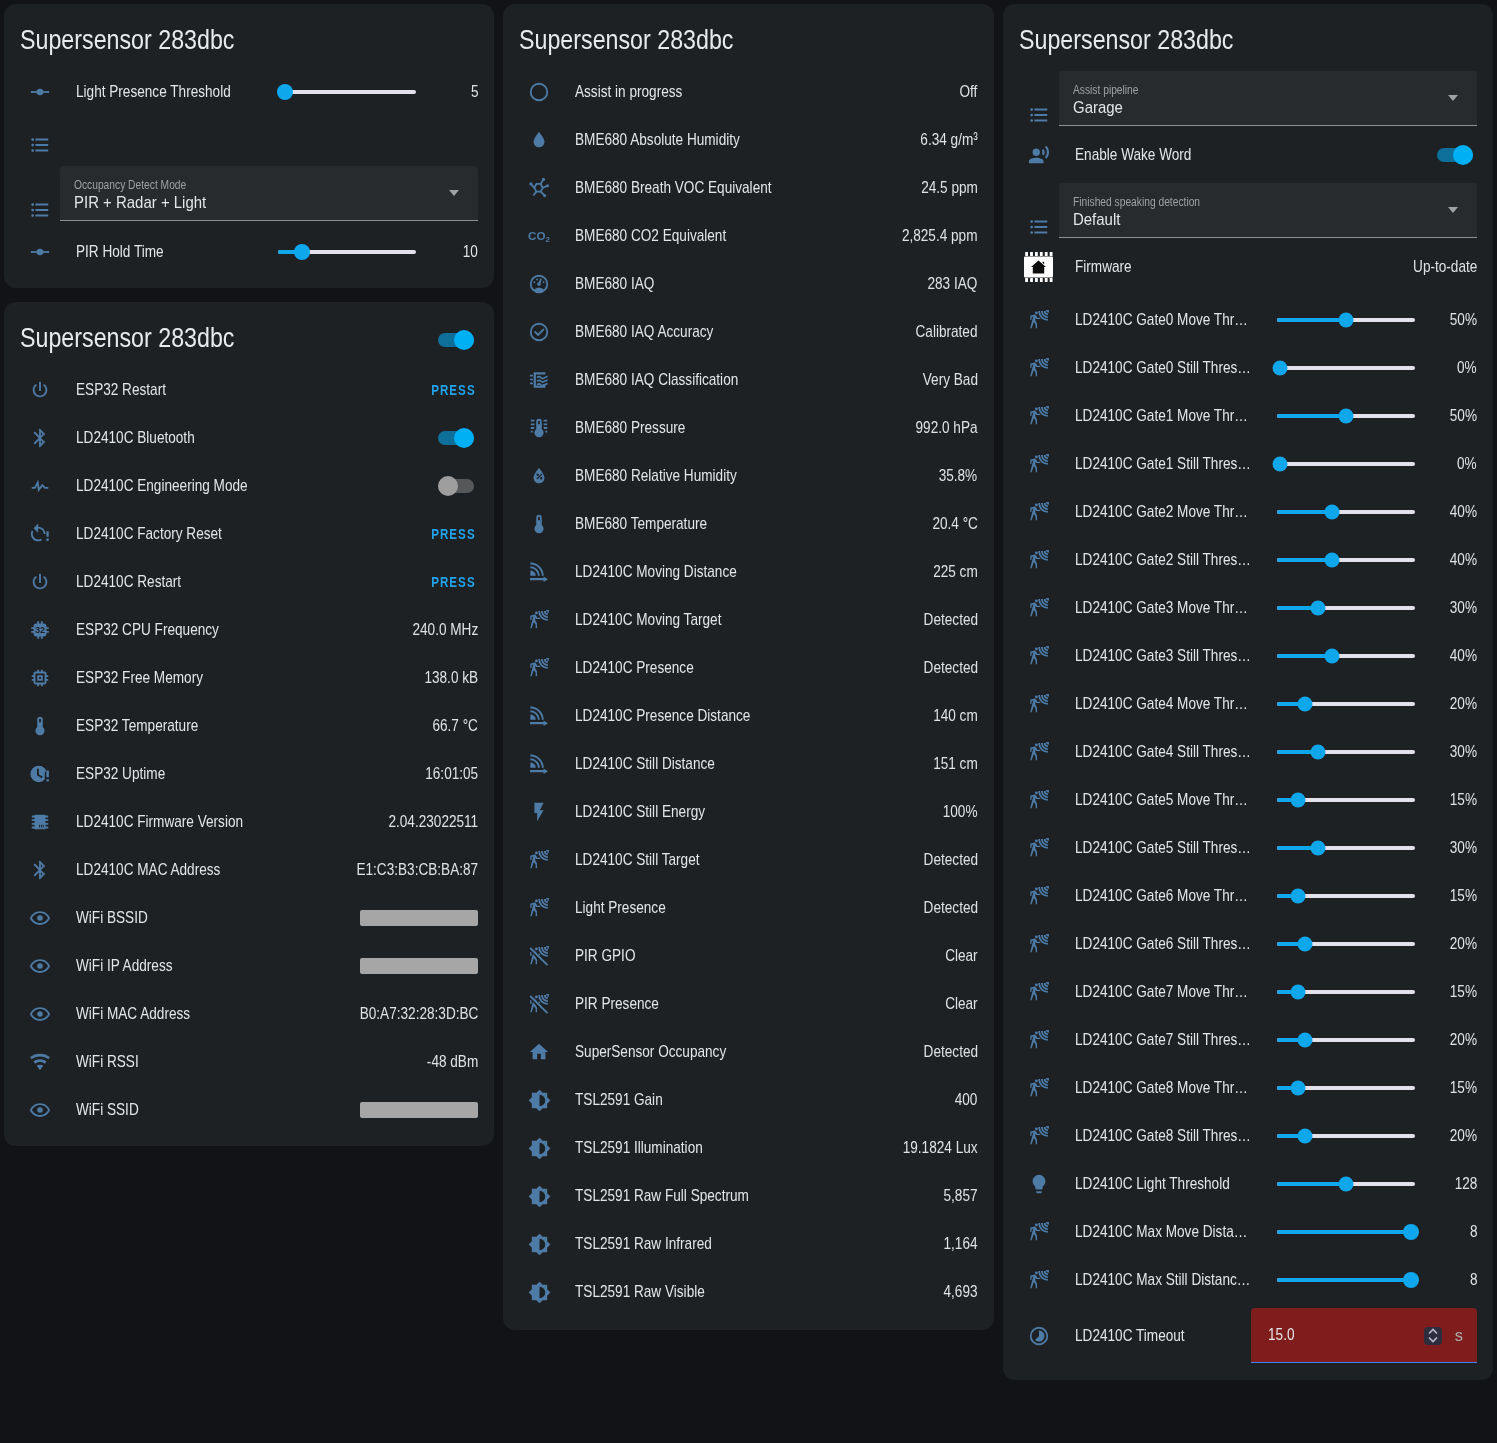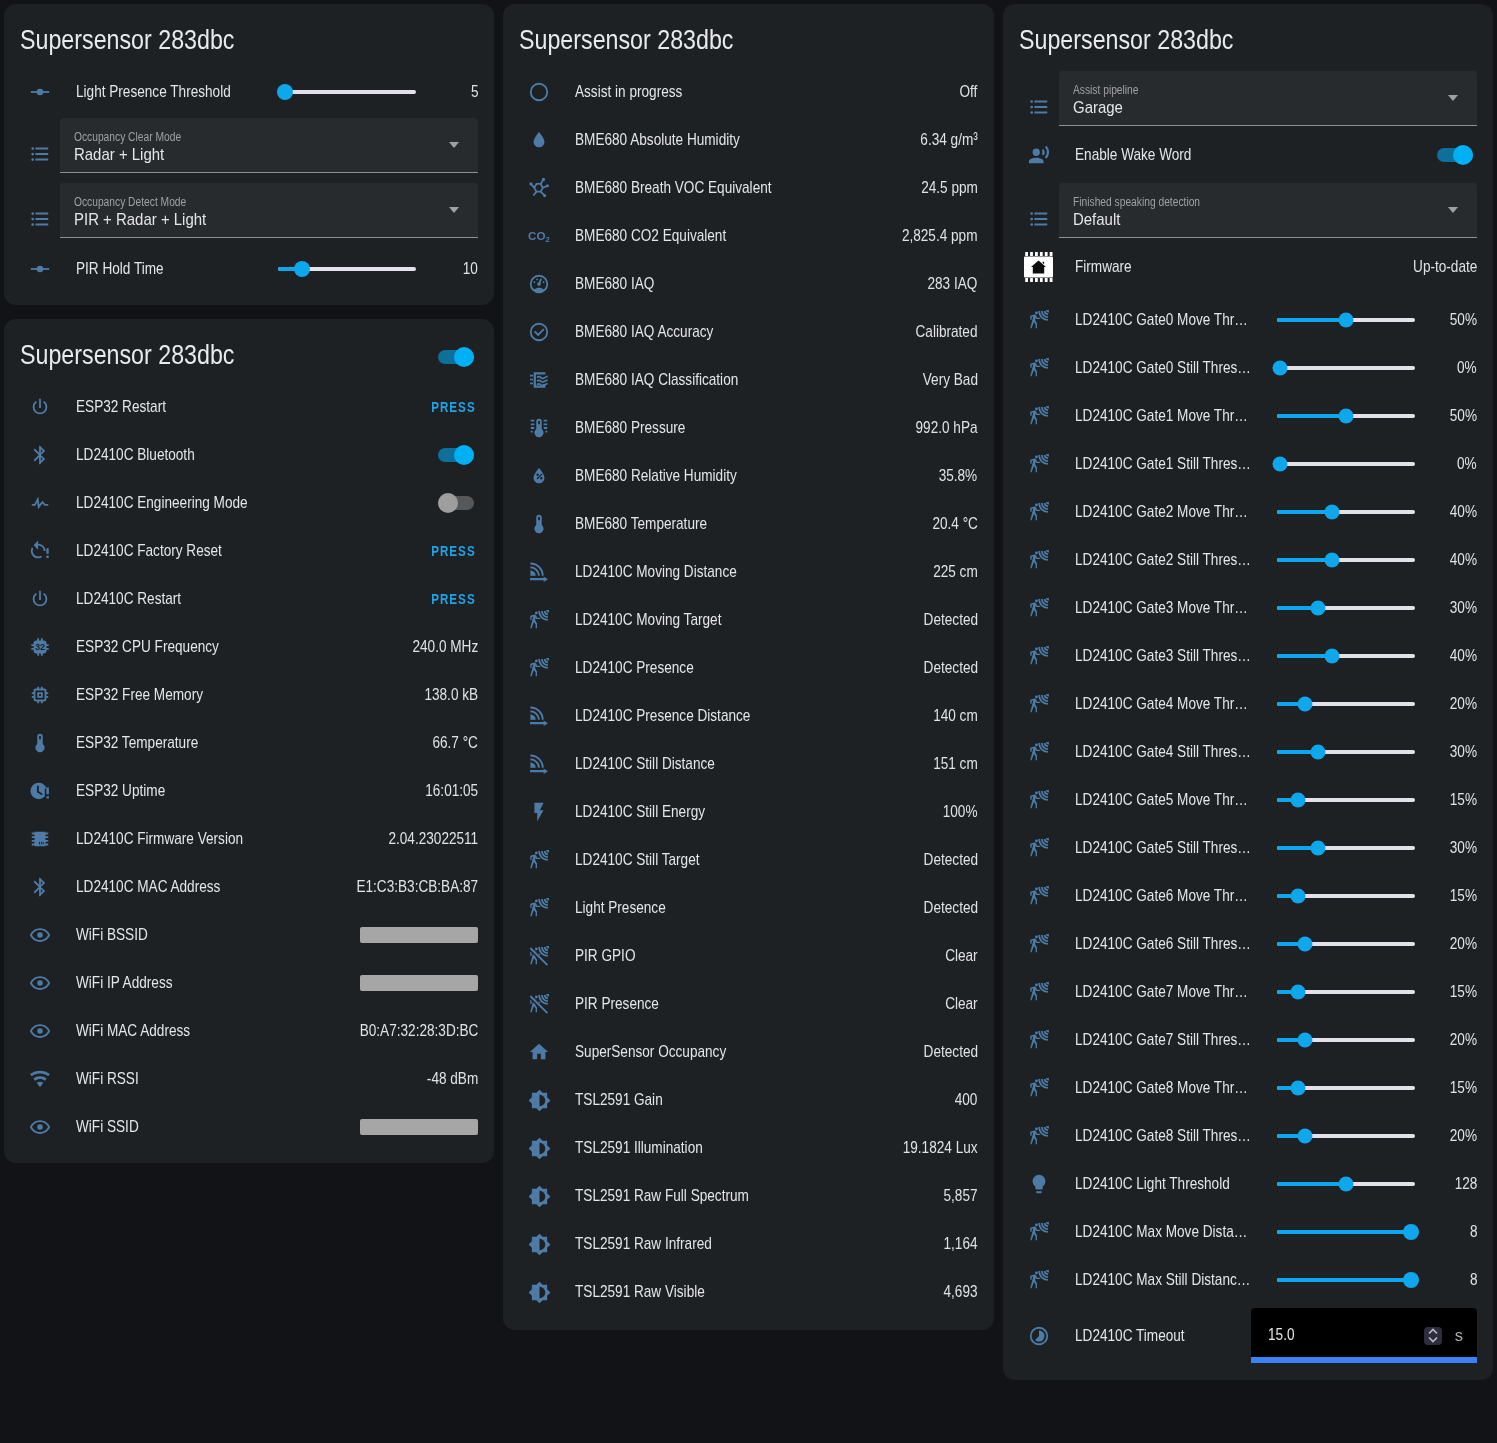--- a/index.html
+++ b/index.html
@@ -25,27 +25,27 @@
 .tg.on .tg-t{background:#0e6f9a}
 .tg.on .tg-k{right:0;background:#00b0f4}
 .tg.off .tg-t{background:#555759}
 .tg.off .tg-k{left:0;background:#9e9e9e}
 .sl{position:relative;width:138px;height:16px;flex:none}
 .sl-bg{position:absolute;left:0;right:0;top:6px;height:4px;border-radius:2px;background:#e2e1ec}
 .sl-fill{position:absolute;left:0;top:6px;height:4px;border-radius:2px;background:#0ea7ec}
 .sl-knob{position:absolute;top:8px;border-radius:50%;background:#0ea7ec;transform:translate(-50%,-50%)}
 .sl-lb{padding-right:6px}
 .sv{width:62px;flex:none;text-align:right;font-size:17px;color:#e0e2e4;white-space:nowrap}
-.selrow{display:flex;align-items:center;padding:0 16px}
+.selrow{display:flex;align-items:flex-end;padding:0 16px}
 .selrow .ic{margin-top:16px}
 .sel{position:relative;flex:1;height:55px;margin-left:0;background:#282b2e;border-radius:4px 4px 0 0;border-bottom:1px solid #8d9093;min-width:0}
 .sel-l{position:absolute;left:14px;top:11.5px;font-size:12.5px;color:#9fa1a3}
 .sel-v{position:absolute;left:14px;top:27px;font-size:17px;color:#e4e6e8}
 .caret{position:absolute;right:19px;top:24px;width:0;height:0;border-left:5.5px solid transparent;border-right:5.5px solid transparent;border-top:6px solid #9fa1a3}
-.num{position:relative;width:226px;height:55px;flex:none;background:#000000;border-radius:4px 4px 0 0;border-bottom:6px solid #3b82f6}
+.num{position:relative;width:226px;height:55px;flex:none;background:#7f1d1d;border-radius:4px 4px 0 0;border-bottom:1px solid #3b82f6}
 .num-v{position:absolute;left:17px;top:17px;font-size:17px;color:#e4e6e8}
 .spin{position:absolute;right:35px;top:18.5px;width:18px;height:18px;background:#2e2d3d;border-radius:4px;display:flex;align-items:center;justify-content:center}
 .unit{position:absolute;right:14px;top:18px;font-size:16.5px;color:#ababad}
 </style></head>
 <body>
 <div class="wrap">
 <div class="col">
       <div class="card">
         <div class="hd">
           <div class="hd-t"><span class="tt">Supersensor 283dbc</span></div>
@@ -63,25 +63,20 @@
             <div class="sl-fill" style="width:4.5%"></div>
             <div class="sl-knob" style="left:4.5%;width:16px;height:16px"></div>
           </div>
           <div class="sv"><span class="txr">5</span></div>
         </div>
         <div class="selrow" style="margin-top:2px">
           <div class="ic">
             <svg width="22" height="22" viewBox="0 0 24 24">
               <path d="M7,5H21V7H7V5M7,13V11H21V13H7M4,4.5A1.5,1.5 0 0,1 5.5,6A1.5,1.5 0 0,1 4,7.5A1.5,1.5 0 0,1 2.5,6A1.5,1.5 0 0,1 4,4.5M4,10.5A1.5,1.5 0 0,1 5.5,12A1.5,1.5 0 0,1 4,13.5A1.5,1.5 0 0,1 2.5,12A1.5,1.5 0 0,1 4,10.5M7,19V17H21V19H7M4,16.5A1.5,1.5 0 0,1 5.5,18A1.5,1.5 0 0,1 4,19.5A1.5,1.5 0 0,1 2.5,18A1.5,1.5 0 0,1 4,16.5Z" fill="#4d7ba6"></path>
             </svg>
-          </div>
-          <div class="sel">
-            <div class="sel-l"><span class="tx82">Occupancy Clear Mode</span></div>
-            <div class="sel-v"><span class="tx88">Radar + Light</span></div>
-            <div class="caret"></div>
           </div>
         </div>
         <div class="selrow" style="margin-top:10px">
           <div class="ic">
             <svg width="22" height="22" viewBox="0 0 24 24">
               <path d="M7,5H21V7H7V5M7,13V11H21V13H7M4,4.5A1.5,1.5 0 0,1 5.5,6A1.5,1.5 0 0,1 4,7.5A1.5,1.5 0 0,1 2.5,6A1.5,1.5 0 0,1 4,4.5M4,10.5A1.5,1.5 0 0,1 5.5,12A1.5,1.5 0 0,1 4,13.5A1.5,1.5 0 0,1 2.5,12A1.5,1.5 0 0,1 4,10.5M7,19V17H21V19H7M4,16.5A1.5,1.5 0 0,1 5.5,18A1.5,1.5 0 0,1 4,19.5A1.5,1.5 0 0,1 2.5,18A1.5,1.5 0 0,1 4,16.5Z" fill="#4d7ba6"></path>
             </svg>
           </div>
           <div class="sel">
             <div class="sel-l"><span class="tx82">Occupancy Detect Mode</span></div>

